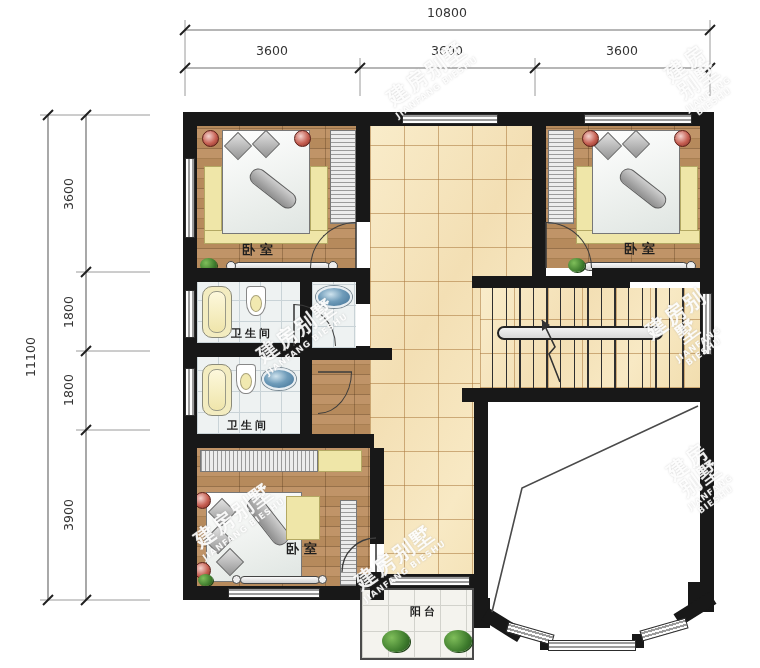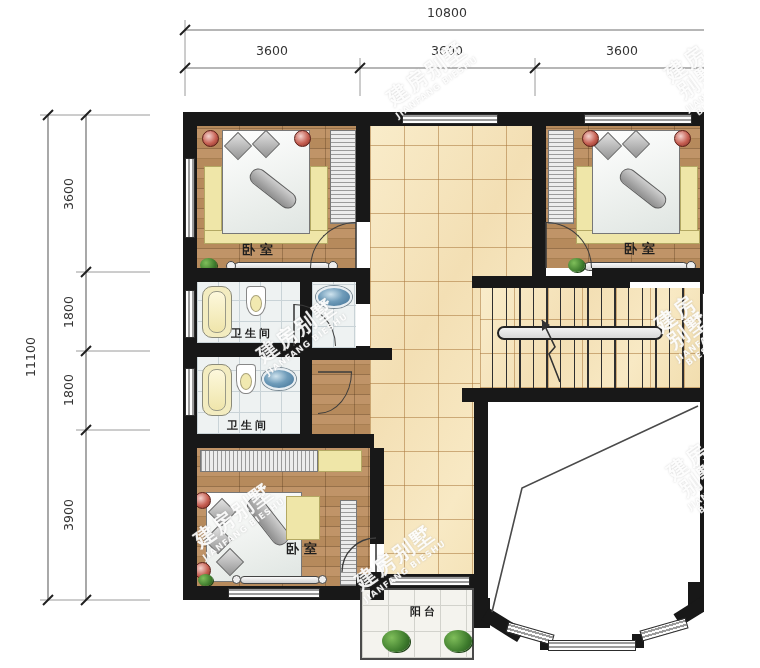--- a/index.html
+++ b/index.html
@@ -1,16 +1,16 @@
 <!DOCTYPE html>
 <html><head>
 <meta charset="utf-8">
 <style>
   html,body{margin:0;padding:0;background:#fff;}
-  #canvas{position:relative;width:704px;height:668px;background:#fff;overflow:hidden;
+  #canvas{position:relative;width:760px;height:668px;background:#fff;overflow:hidden;
           font-family:"DejaVu Sans",sans-serif;}
   
   .wall{position:absolute;background:#181818;}
   .win{position:absolute;background:repeating-linear-gradient(0deg,#fdfdfd 0 2px,#9b9b9b 2px 4px);border:1px solid #2c2c2c;box-sizing:border-box;}
   .winv{position:absolute;background:repeating-linear-gradient(90deg,#fdfdfd 0 2px,#9b9b9b 2px 4px);border:1px solid #2c2c2c;box-sizing:border-box;}
   
   .wood{position:absolute;background:
      repeating-linear-gradient(90deg, rgba(60,35,10,0) 0 42px, rgba(60,35,10,.28) 42px 43px),
      repeating-linear-gradient(0deg, #b68a5c 0 9px, #a87f52 9px 10px, #c09468 10px 19px, #97714a 19px 20px);}
   .htile{position:absolute;background:

